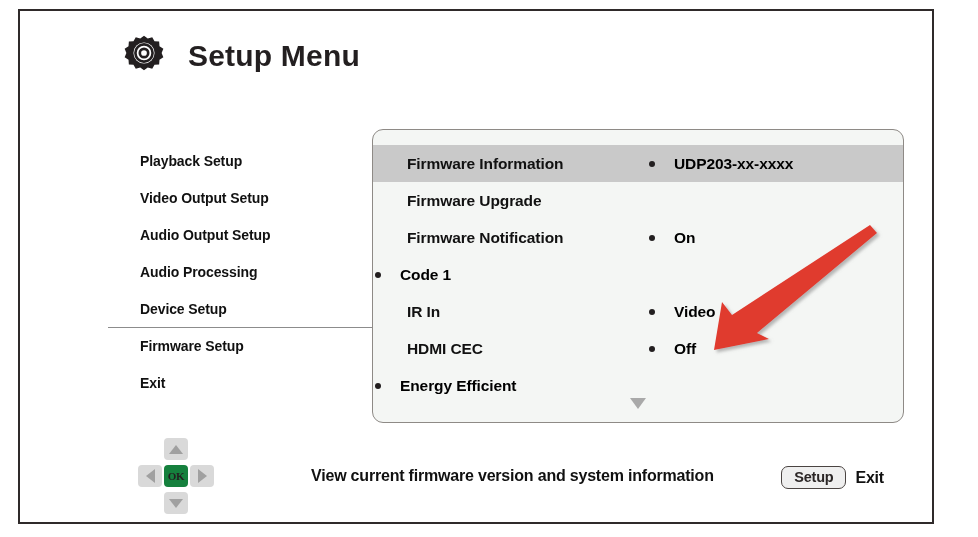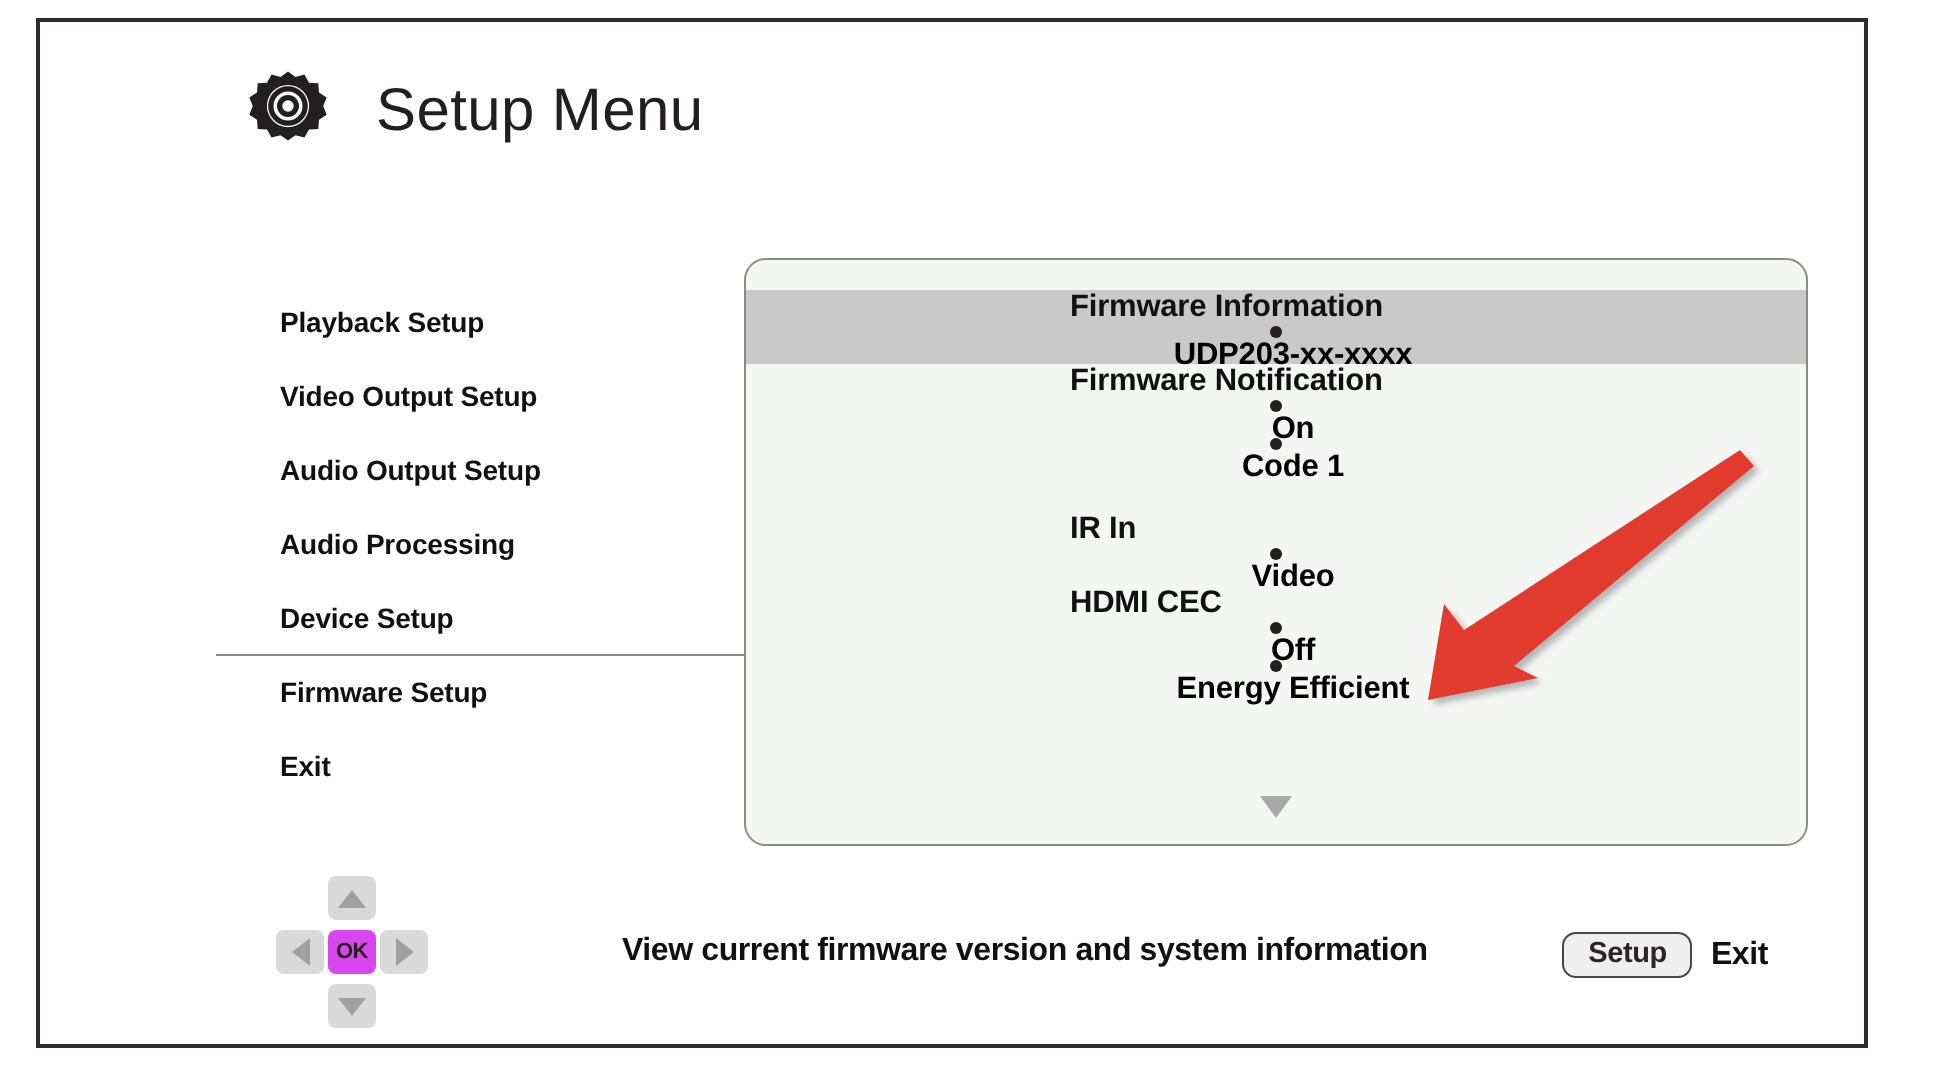--- a/index.html
+++ b/index.html
@@ -37,21 +37,21 @@
     align-items: center;
     gap: 22px;
   }
   .gear-icon {
     width: 44px;
     height: 44px;
     display: block;
   }
   .page-title {
     font-size: 30px;
-    font-weight: normal;
+    font-weight: bold;
     color: #231f20;
     letter-spacing: 0.2px;
     white-space: nowrap;
   }
 
   
   .sidebar {
     position: absolute;
     left: 120px;
     top: 131px;
@@ -92,21 +92,20 @@
     position: absolute;
     left: 0;
     top: 15px;
     width: 100%;
   }
   .panel-row {
     height: 37px;
     display: flex;
     align-items: center;
     box-sizing: border-box;
-    flex-direction: column;
   }
   .panel-row.selected {
     background: #c9c9c9;
   }
   .row-label {
     margin-left: 34px;
     width: 240px;
     font-size: 15.5px;
     font-weight: bold;
     color: #111111;
@@ -174,21 +173,21 @@
     width: 24px;
     height: 22px;
     background: #d9d9d9;
     border-radius: 4px;
     display: flex;
     align-items: center;
     justify-content: center;
   }
   .dkey.up    { left: 26px; top: 0px; }
   .dkey.left  { left: 0px;  top: 27px; }
-  .dkey.ok    { left: 26px; top: 27px; background: #d946ef; }
+  .dkey.ok    { left: 26px; top: 27px; background: #15803d; font-family: Liberation Serif, serif; }
   .dkey.right { left: 52px; top: 27px; }
   .dkey.down  { left: 26px; top: 54px; }
   .tri {
     width: 0; height: 0;
   }
   .tri.up    { border-left: 7px solid transparent; border-right: 7px solid transparent; border-bottom: 9px solid #a0a0a0; }
   .tri.down  { border-left: 7px solid transparent; border-right: 7px solid transparent; border-top: 9px solid #a0a0a0; }
   .tri.left  { border-top: 7px solid transparent; border-bottom: 7px solid transparent; border-right: 9px solid #a0a0a0; }
   .tri.right { border-top: 7px solid transparent; border-bottom: 7px solid transparent; border-left: 9px solid #a0a0a0; }
   .ok-label {
@@ -283,20 +282,25 @@
     <div class="panel-rows">
 
       <div class="panel-row selected">
         <span class="row-label">Firmware Information</span>
         <span class="row-bullet">
             <i></i>
           </span>
         <span class="row-value">UDP203-xx-xxxx</span>
       </div>
 
+      <div class="panel-row">
+        <span class="row-label">Firmware Upgrade</span>
+        <span class="row-bullet empty"></span>
+        <span class="row-value"></span>
+      </div>
 
       <div class="panel-row">
         <span class="row-label">Firmware Notification</span>
         <span class="row-bullet">
             <i></i>
           </span>
         <span class="row-value">On</span>
       </div>
 
       <div class="panel-row">

